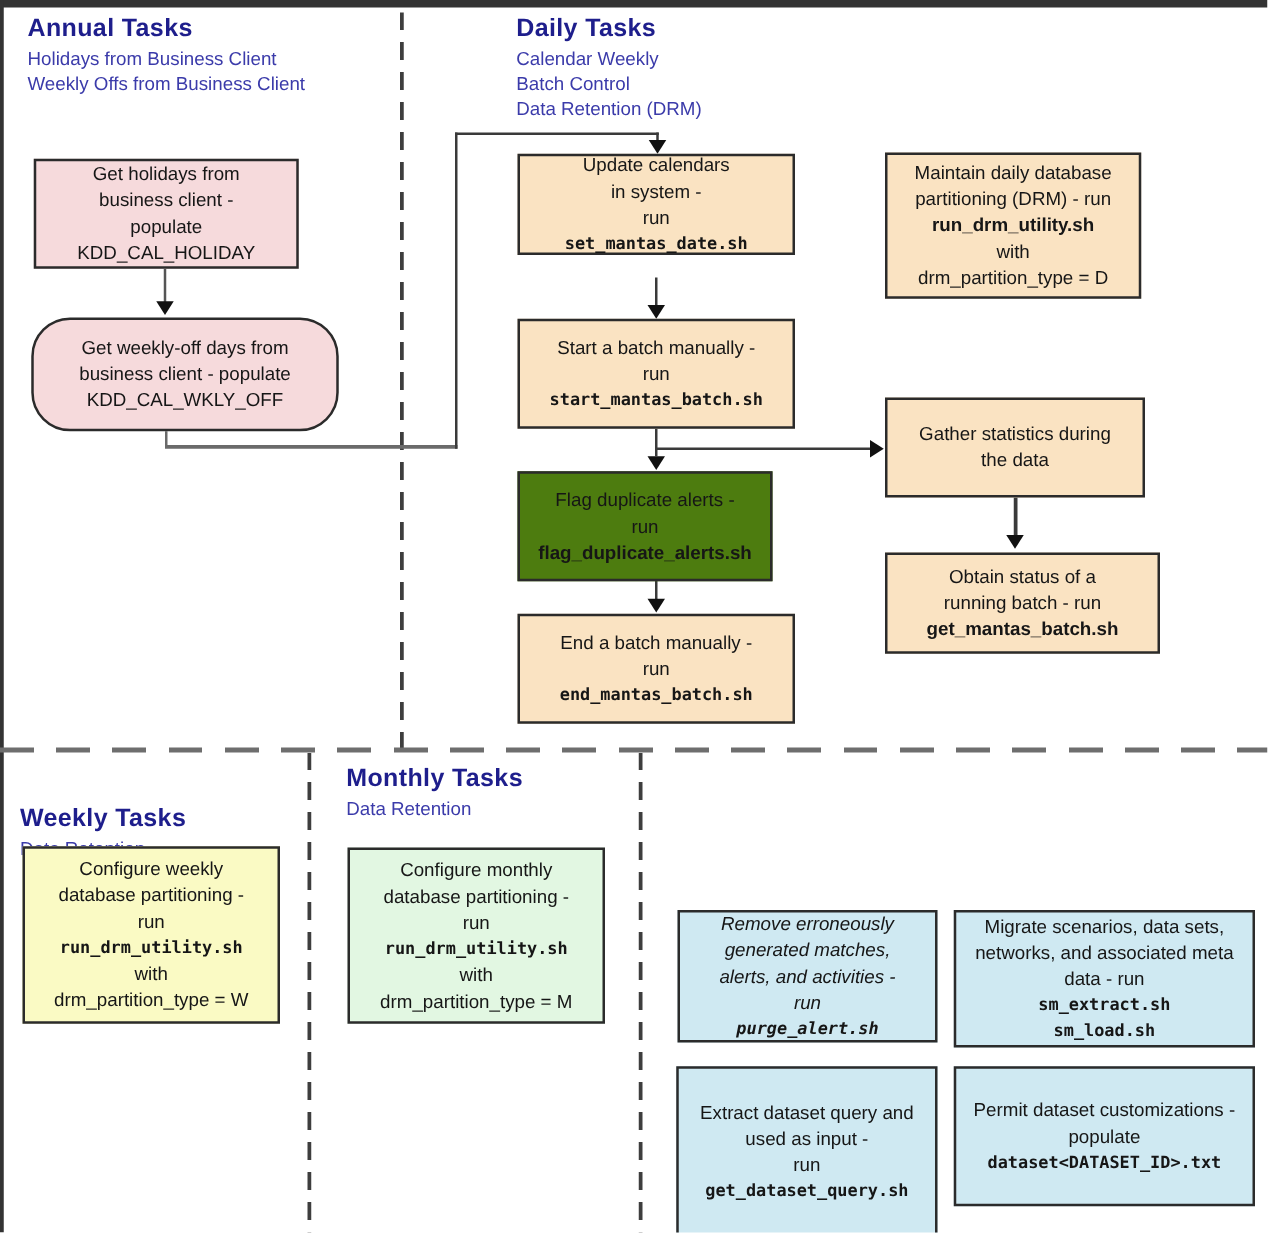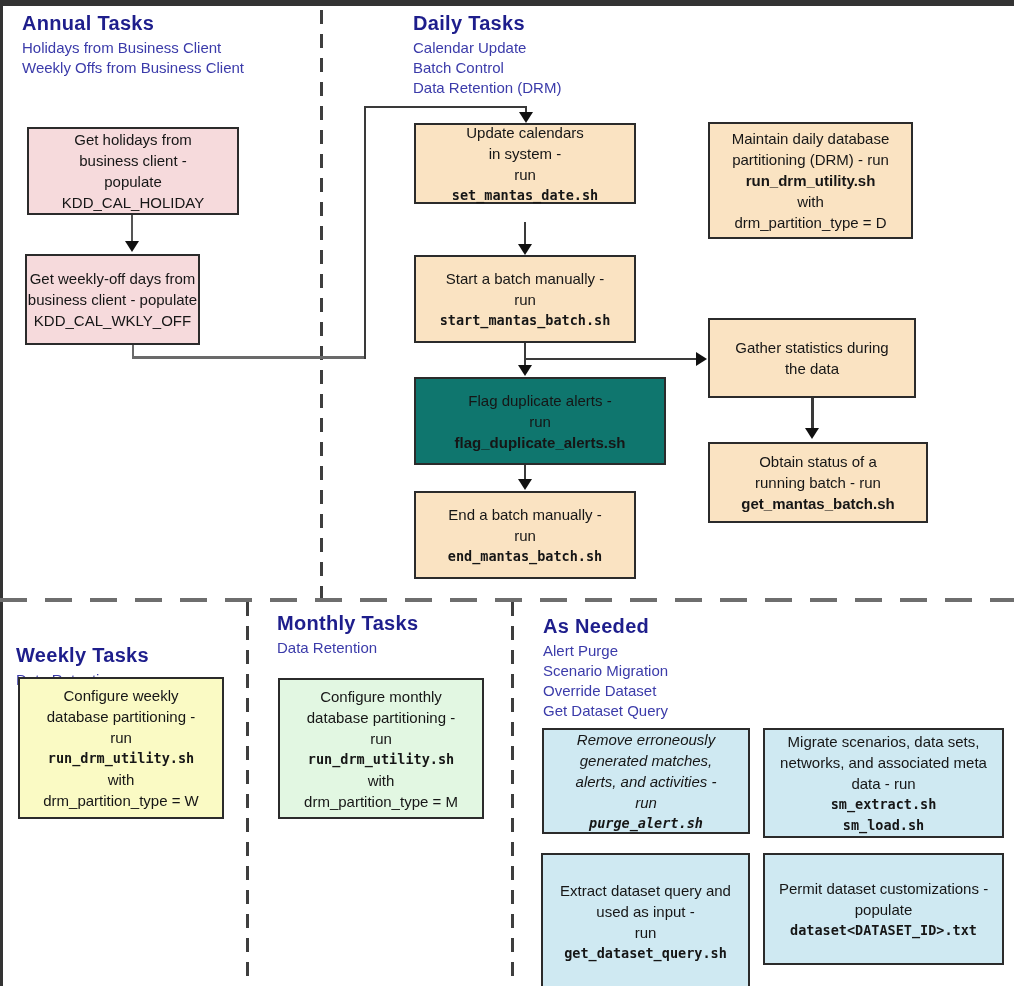--- a/index.html
+++ b/index.html
@@ -57,44 +57,35 @@
   <div class="sec" style="left:22px;top:12px;">
     <div class="sec-title">Annual Tasks</div>
     <div class="sec-subs">
         <div class="sub-line">Holidays from Business Client</div>
         <div class="sub-line">Weekly Offs from Business Client</div>
       </div>
   </div>
   <div class="sec" style="left:413px;top:12px;">
     <div class="sec-title">Daily Tasks</div>
     <div class="sec-subs">
-        <div class="sub-line">Calendar Update</div>
+        <div class="sub-line">Calendar Weekly</div>
         <div class="sub-line">Batch Control</div>
         <div class="sub-line">Data Retention (DRM)</div>
       </div>
   </div>
   <div class="sec" style="left:16px;top:644px;">
     <div class="sec-title">Weekly Tasks</div>
     <div class="sec-subs">
         <div class="sub-line">Data Retention</div>
       </div>
   </div>
   <div class="sec" style="left:277px;top:612px;">
     <div class="sec-title">Monthly Tasks</div>
     <div class="sec-subs">
         <div class="sub-line">Data Retention</div>
-      </div>
-  </div>
-  <div class="sec" style="left:543px;top:615px;">
-    <div class="sec-title">As Needed</div>
-    <div class="sec-subs">
-        <div class="sub-line">Alert Purge</div>
-        <div class="sub-line">Scenario Migration</div>
-        <div class="sub-line">Override Dataset</div>
-        <div class="sub-line">Get Dataset Query</div>
       </div>
   </div>
 
   <div class="line" style="left:131px;top:215px;width:2px;height:27px;"></div>
   <div class="arr-d" style="left:125px;top:241px;"></div>
 
   <div class="line gray" style="left:132px;top:345px;width:2px;height:13px;"></div>
   <div class="line gray" style="left:132px;top:356px;width:234px;height:3px;"></div>
   <div class="line dark" style="left:364px;top:106px;width:2px;height:253px;"></div>
   <div class="line dark" style="left:364px;top:106px;width:163px;height:2px;"></div>
@@ -116,21 +107,21 @@
   <div class="line dark" style="left:811px;top:398px;width:3px;height:31px;"></div>
   <div class="arr-d" style="left:805px;top:428px;"></div>
 
   <div id="boxes-layer">
       <div class="fbox" style="left: 27px; top: 127px; width: 212px; height: 88px; background: rgb(246, 218, 220);">
         <div class="ln plain">Get holidays from</div>
         <div class="ln plain">business client -</div>
         <div class="ln plain">populate</div>
         <div class="ln plain">KDD_CAL_HOLIDAY</div>
       </div>
-      <div class="fbox" style="left: 25px; top: 254px; width: 175px; height: 91px; background: rgb(246, 218, 220);">
+      <div class="fbox" style="left: 25px; top: 254px; width: 246px; height: 91px; background: rgb(246, 218, 220); border-radius: 31px;">
         <div class="ln plain">Get weekly-off days from</div>
         <div class="ln plain">business client - populate</div>
         <div class="ln plain">KDD_CAL_WKLY_OFF</div>
       </div>
       <div class="fbox" style="left: 414px; top: 123px; width: 222px; height: 81px; background: rgb(250, 227, 194);">
         <div class="ln plain">Update calendars</div>
         <div class="ln plain">in system -</div>
         <div class="ln plain">run</div>
         <div class="ln mono">set_mantas_date.sh</div>
       </div>
@@ -143,21 +134,21 @@
       </div>
       <div class="fbox" style="left: 414px; top: 255px; width: 222px; height: 88px; background: rgb(250, 227, 194);">
         <div class="ln plain">Start a batch manually -</div>
         <div class="ln plain">run</div>
         <div class="ln mono">start_mantas_batch.sh</div>
       </div>
       <div class="fbox" style="left: 708px; top: 318px; width: 208px; height: 80px; background: rgb(250, 227, 194);">
         <div class="ln plain">Gather statistics during</div>
         <div class="ln plain">the data</div>
       </div>
-      <div class="fbox" style="left: 414px; top: 377px; width: 252px; height: 88px; background: #0f766e;">
+      <div class="fbox" style="left: 414px; top: 377px; width: 204px; height: 88px; background: #4d7c0f;">
         <div class="ln plain">Flag duplicate alerts -</div>
         <div class="ln plain">run</div>
         <div class="ln bold">flag_duplicate_alerts.sh</div>
       </div>
       <div class="fbox" style="left: 708px; top: 442px; width: 220px; height: 81px; background: rgb(250, 227, 194);">
         <div class="ln plain">Obtain status of a</div>
         <div class="ln plain">running batch -  run</div>
         <div class="ln bold">get_mantas_batch.sh</div>
       </div>
       <div class="fbox" style="left: 414px; top: 491px; width: 222px; height: 88px; background: rgb(250, 227, 194);">

